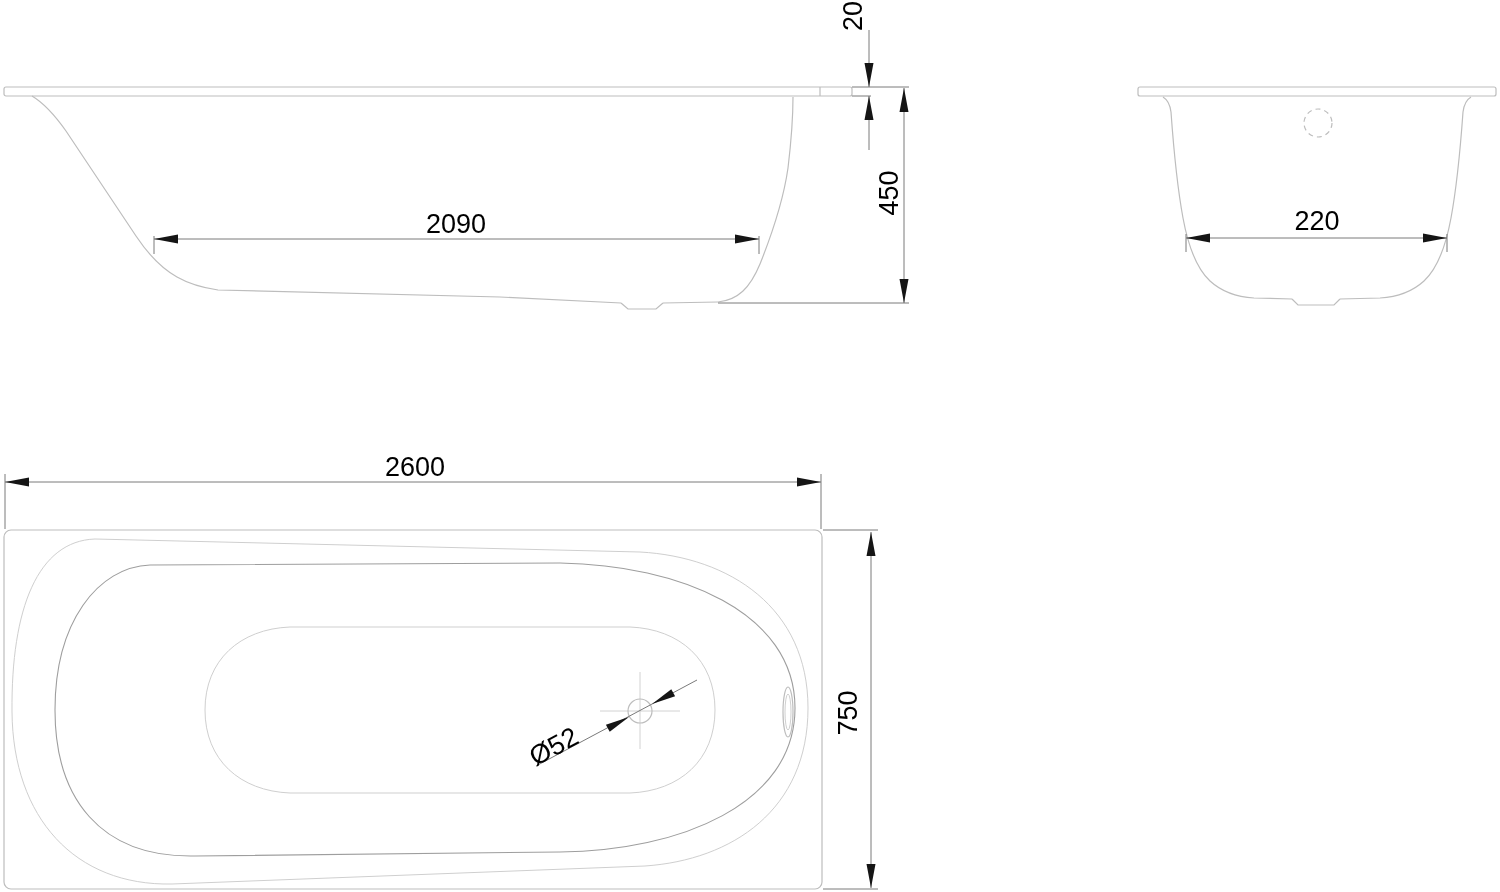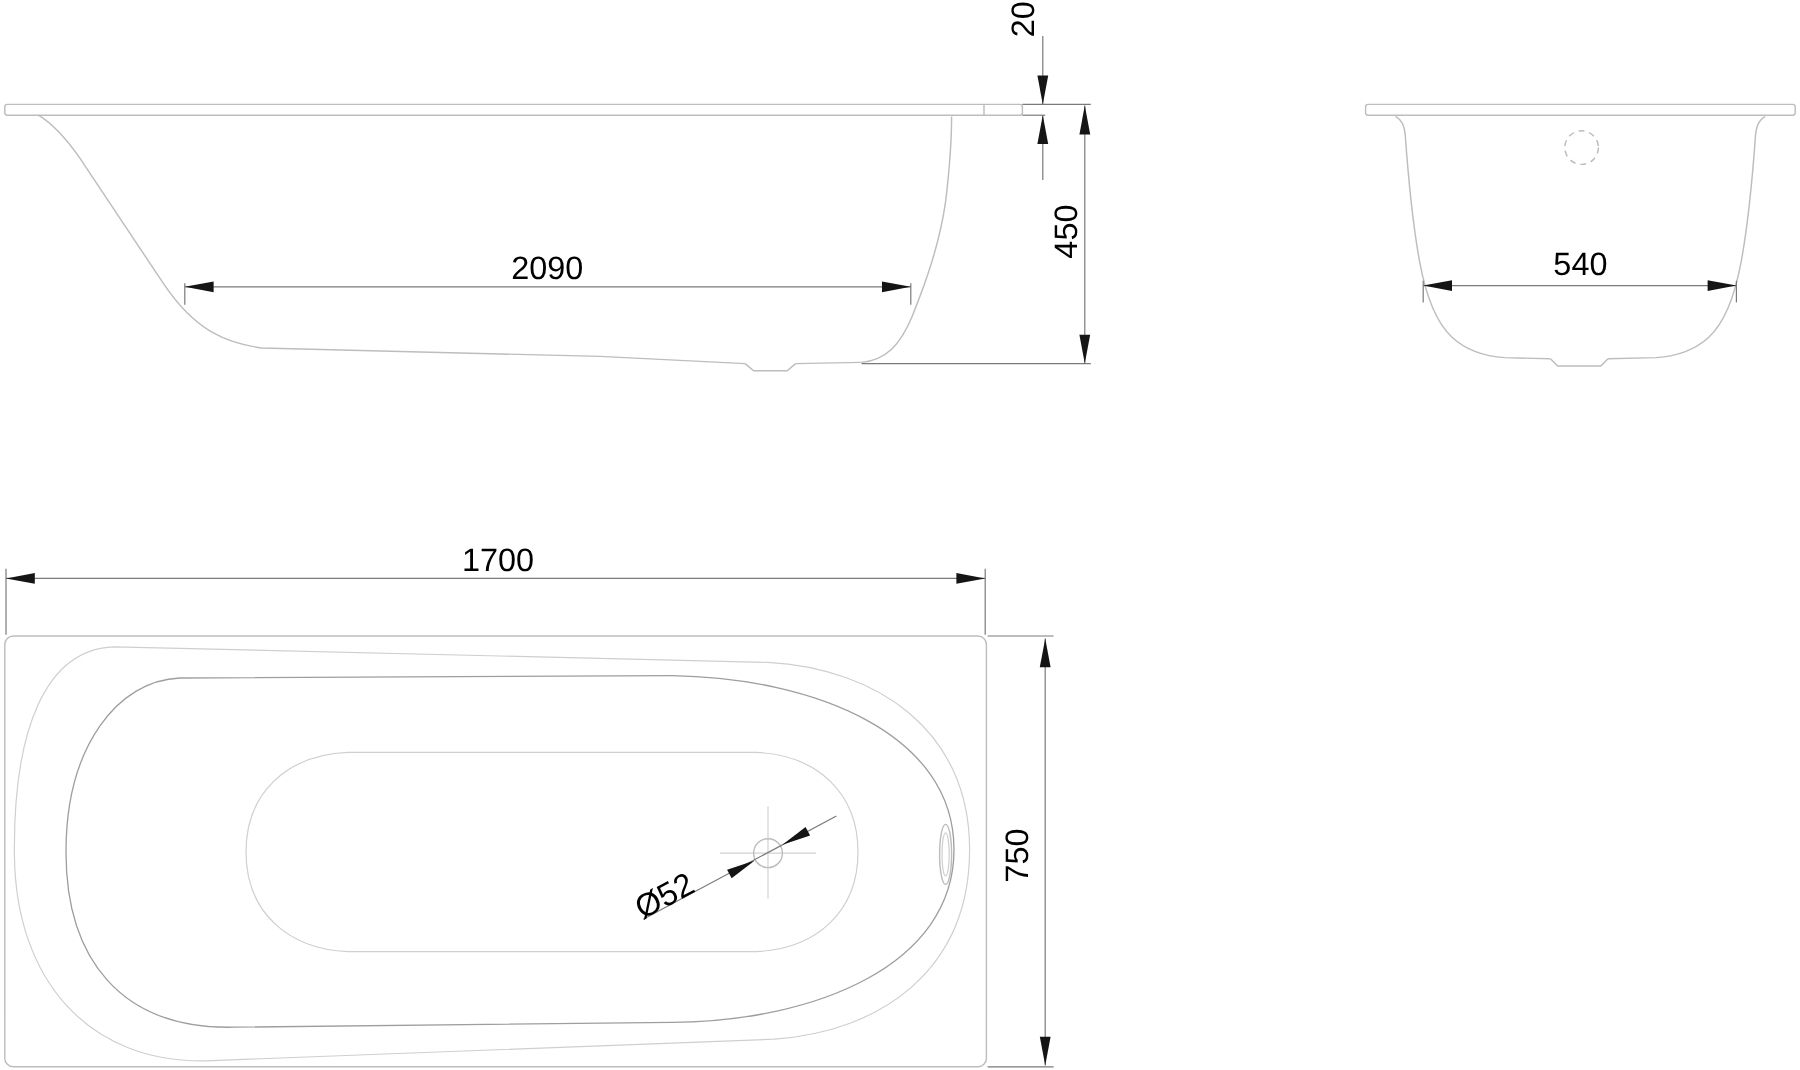--- a/index.html
+++ b/index.html
@@ -141,21 +141,21 @@
       </g>
     </g>
   </svg>
 
   <div class="lbl" style="left:456px;top:224px;">2090</div>
 
   <div class="lbl rot90" style="left:853px;top:16px;">20</div>
 
   <div class="lbl rot90" style="left:889px;top:193px;">450</div>
 
-  <div class="lbl" style="left:1317px;top:221px;">540</div>
+  <div class="lbl" style="left:1317px;top:221px;">220</div>
 
-  <div class="lbl" style="left:415px;top:467px;">1700</div>
+  <div class="lbl" style="left:415px;top:467px;">2600</div>
 
   <div class="lbl rot90" style="left:848px;top:713px;">750</div>
 
   <div class="lbl rotdiag" style="left:554px;top:747px;">Ø52</div>
 
 </div>
 
 </body></html>

